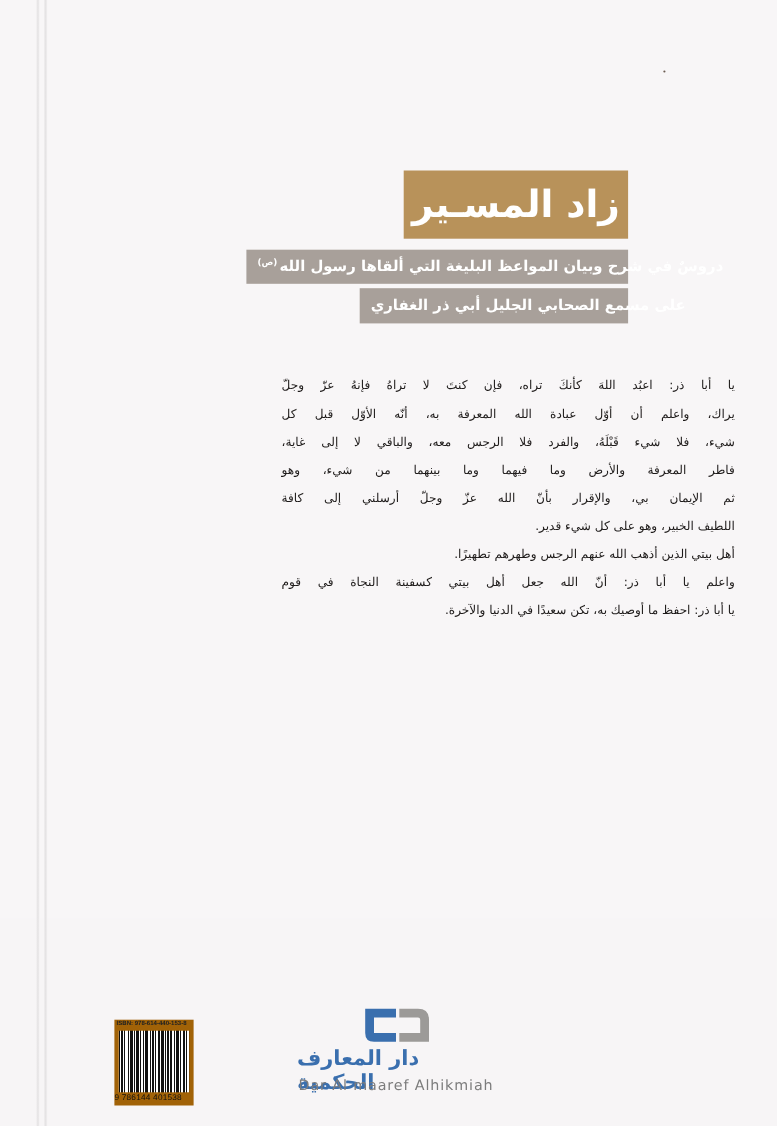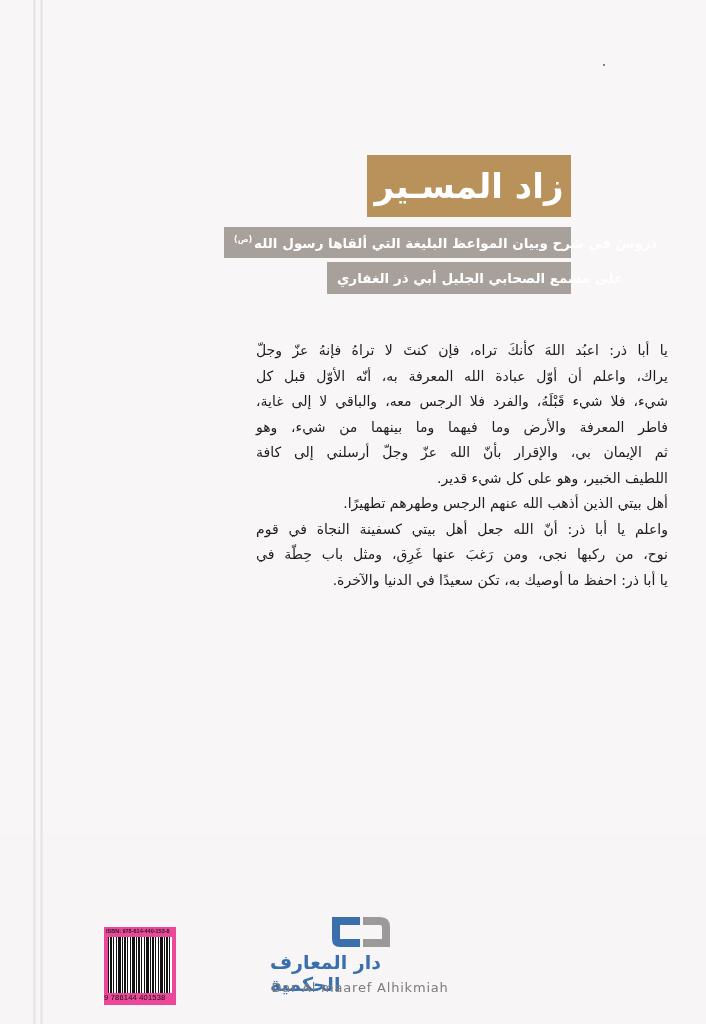--- a/index.html
+++ b/index.html
@@ -35,29 +35,29 @@
     font-weight: bold; font-size: 13.5px;
   }
   .sub1 { left: 224px; top: 227px; width: 347px; height: 31px; }
   .sub2 { left: 327px; top: 262px; width: 244px; height: 32px; }
   .sub-box span { white-space: nowrap; }
   .sup { font-size: 8px; vertical-align: super; margin-right: 2px; }
 
   .body-text {
     position: absolute; left: 256px; top: 338px; width: 412px;
     direction: rtl; text-align: justify;
-    color: #1e1b1a; font-size: 14px; line-height: 25.5px;
+    color: #1e1b1a; font-size: 11px; line-height: 25.5px;
     font-family: "DejaVu Sans", sans-serif;
   }
   .body-line { display: block; text-align-last: justify; white-space: nowrap; }
   .body-line.last { text-align-last: right; }
 
   .barcode-wrap {
     position: absolute; left: 104px; top: 927px; width: 72px; height: 78px;
-    background: #ec4899;
+    background: #a16207;
   }
   .isbn-top {
     position: absolute; left: 2px; top: 1px; font-size: 5.5px; color: #222;
     font-family: "Liberation Sans", sans-serif; white-space: nowrap; font-weight: bold;
   }
   .bars {
     position: absolute; left: 4px; top: 10px; width: 64px; height: 56px;
     background: repeating-linear-gradient(90deg,
       #111 0px, #111 1px, #fff 1px, #fff 2px, #111 2px, #111 4px, #fff 4px, #fff 5px,
       #111 5px, #111 6px, #fff 6px, #fff 8px, #111 8px, #111 9px, #fff 9px, #fff 10px,
@@ -107,21 +107,20 @@
 
   <div class="body-text">
     <span class="body-line">يا أبا ذر: اعبُد اللهَ كأنكَ تراه، فإن كنتَ لا تراهُ فإنهُ عزّ وجلّ</span>
     <span class="body-line">يراك، واعلم أن أوّل عبادة الله المعرفة به، أنّه الأوّل قبل كل</span>
     <span class="body-line">شيء، فلا شيء قَبْلَهُ، والفرد فلا الرجس معه، والباقي لا إلى غاية،</span>
     <span class="body-line">فاطر المعرفة والأرض وما فيهما وما بينهما من شيء، وهو</span>
     <span class="body-line">ثم الإيمان بي، والإقرار بأنّ الله عزّ وجلّ أرسلني إلى كافة</span>
     <span class="body-line last">اللطيف الخبير، وهو على كل شيء قدير.</span>
     <span class="body-line last">أهل بيتي الذين أذهب الله عنهم الرجس وطهرهم تطهيرًا.</span>
     <span class="body-line">واعلم يا أبا ذر: أنّ الله جعل أهل بيتي كسفينة النجاة في قوم</span>
-    <span class="body-line">نوح، من ركبها نجى، ومن رَغبَ عنها غَرِق، ومثل باب حِطّة في</span>
     <span class="body-line last">يا أبا ذر: احفظ ما أوصيك به، تكن سعيدًا في الدنيا والآخرة.</span>
   </div>
 
   <div class="barcode-wrap">
     <span class="isbn-top">ISBN: 978-614-440-153-8</span>
     <div class="bars"></div>
     <span class="isbn-bottom">9 786144 401538</span>
   </div>
 
   <div class="publisher">

